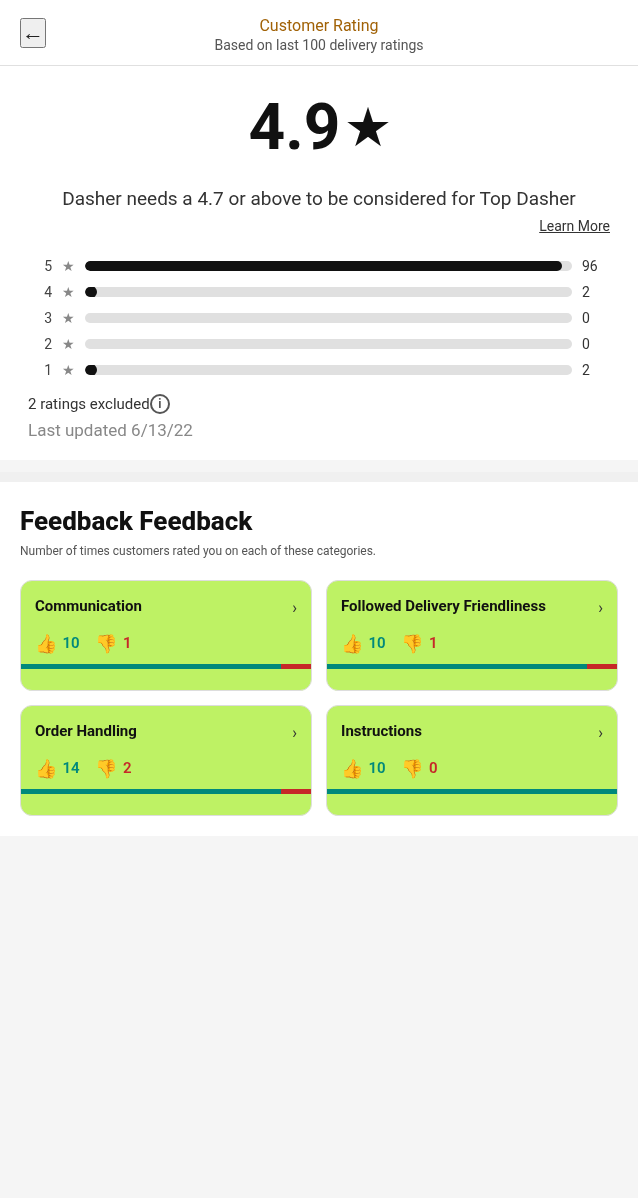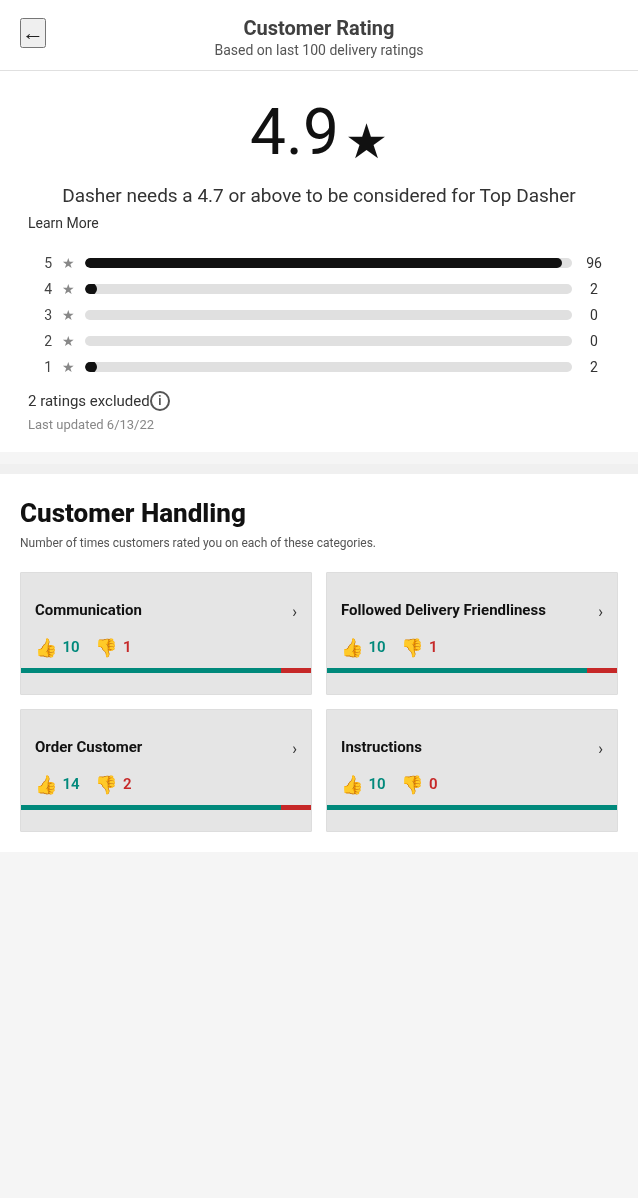--- a/index.html
+++ b/index.html
@@ -24,66 +24,67 @@
     .back-btn {
       position: absolute;
       left: 20px;
       top: 18px;
       font-size: 22px;
       cursor: pointer;
       color: #222;
     }
 
     .header-title {
-      font-size: 20px;
-      font-weight: 700;
-      color: #404040;
+      font-size: 16px;
+      font-weight: 400;
+      color: #a16207;
     }
 
     .header-subtitle {
       font-size: 14px;
       color: #555;
       margin-top: 2px;
       text-align: center;
     }
 
     .rating-section {
       background: #fff;
       padding: 24px 28px 20px;
     }
 
     .big-rating {
       display: flex;
-      align-items: flex-end;
+      align-items: center;
       justify-content: center;
       font-size: 64px;
-      font-weight: 400;
+      font-weight: 700;
       color: #111;
-      margin-bottom: 12px;
+      margin-bottom: 20px;
     }
 
     .big-rating .star {
       font-size: 48px;
       margin-left: 6px;
       color: #111;
     }
 
     .rating-desc {
       text-align: center;
       font-size: 19px;
       color: #333;
       line-height: 1.5;
       margin-bottom: 4px;
     }
 
     .learn-more {
       display: block;
-      text-align: left;
+      text-align: right;
       font-size: 14px;
       color: #333;
+      text-decoration: underline;
       margin-bottom: 24px;
       cursor: pointer;
     }
 
     .bars-section {
       padding: 0 4px;
     }
 
     .bar-row {
       display: flex;
@@ -128,21 +129,21 @@
       border-radius: 50%;
       position: absolute;
       left: 0;
       top: -1px;
     }
 
     .bar-count {
       font-size: 14px;
       color: #333;
       width: 24px;
-      text-align: center;
+      text-align: left;
       flex-shrink: 0;
     }
 
     .excluded-row {
       display: flex;
       align-items: center;
       margin-top: 16px;
       font-size: 15px;
       color: #333;
     }
@@ -155,21 +156,21 @@
       display: flex;
       align-items: center;
       justify-content: center;
       font-size: 12px;
       font-weight: 700;
       color: #555;
       flex-shrink: 0;
     }
 
     .last-updated {
-      font-size: 13px;
+      font-size: 17px;
       color: #888;
       margin-top: 6px;
     }
 
     .divider {
       height: 10px;
       background: #f0f0f0;
       margin-top: 12px;
     }
 
@@ -192,24 +193,24 @@
       margin-bottom: 20px;
     }
 
     .feedback-grid {
       display: grid;
       grid-template-columns: 1fr 1fr;
       gap: 14px;
     }
 
     .feedback-card {
-      background: #e5e5e5;
+      background: #bef264;
       border: 1.5px solid #ddd;
-      border-radius: 1px;
-      padding: 28px 14px 0;
+      border-radius: 12px;
+      padding: 16px 14px 0;
       position: relative;
       overflow: hidden;
       cursor: pointer;
     }
 
     .feedback-card::after {
       content: '';
       display: block;
       height: 5px;
       margin-top: 16px;
@@ -343,21 +344,21 @@
     <div class="info-icon">
       <span>i</span>
     </div>
   </div>
   <div class="last-updated">Last updated 6/13/22</div>
 </div>
 
 <div class="divider"></div>
 
 <div class="feedback-section">
-  <div class="feedback-title">Customer Handling</div>
+  <div class="feedback-title">Feedback Feedback</div>
   <div class="feedback-desc">Number of times customers rated you on each of these categories.</div>
 
   <div class="feedback-grid">
 
     <div class="feedback-card">
       <div class="card-title-row">
         <span class="card-title">Communication</span>
         <span class="card-chevron">›</span>
       </div>
       <div class="card-stats">
@@ -392,21 +393,21 @@
         </div>
       </div>
       <div class="card-bottom-split">
         <div class="bottom-teal"></div>
         <div class="bottom-red"></div>
       </div>
     </div>
 
     <div class="feedback-card">
       <div class="card-title-row">
-        <span class="card-title">Order Customer</span>
+        <span class="card-title">Order Handling</span>
         <span class="card-chevron">›</span>
       </div>
       <div class="card-stats">
         <div class="thumb-up">
           <span class="thumb-icon">👍</span>
           <span>14</span>
         </div>
         <div class="thumb-down">
           <span class="thumb-icon">👎</span>
           <span>2</span>

